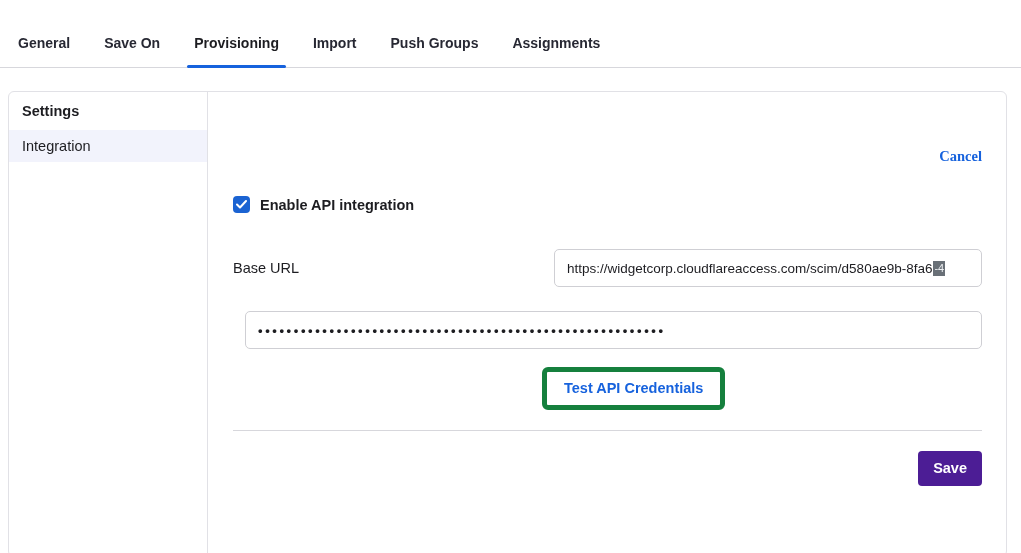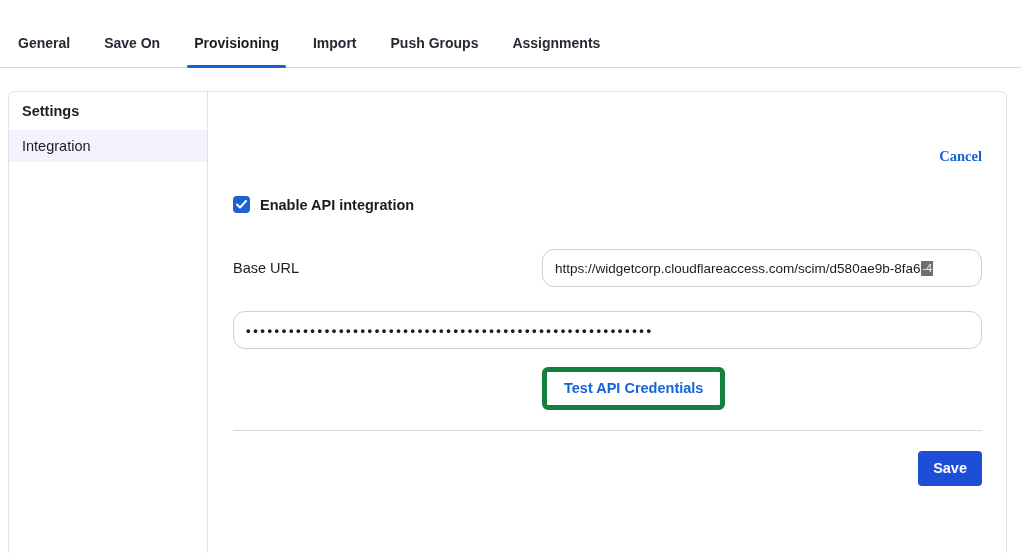--- a/index.html
+++ b/index.html
@@ -127,30 +127,31 @@
   .field-row.second { margin-top:24px; }
   .field-label {
     flex:0 0 309px;
     font-size:14.5px;
     color:#1d1d21;
   }
   .text-input {
     flex:1;
     height:38px;
     border:1px solid #cfcfd4;
-    border-radius:12px;
+    border-radius:5px;
     background:#fff;
     display:flex;
     align-items:center;
     padding:0 12px;
     font-size:13.5px;
     color:#1d1d21;
     white-space:nowrap;
     overflow:hidden;
     cursor:text;
+    margin-left:12px;
   }
   .sel-chunk {
     background:#697077;
     color:#eef1f4;
     font-size:11px;
     line-height:15px;
     padding:0 1px;
     margin-left:1px;
     flex-shrink:0;
   }
@@ -180,21 +181,21 @@
     height:1px;
     background:#d7d7dc;
     margin-top:20px;
   }
   .save-row {
     display:flex;
     justify-content:flex-end;
     margin-top:20px;
   }
   .save-btn {
-    background:#1d4ed8;
+    background:#4c1d95;
     color:#ffffff;
     border:none;
     font-family:"Liberation Sans", sans-serif;
     font-weight:700;
     font-size:14.5px;
     padding:9px 15px 10px 15px;
     border-radius:4px;
     cursor:pointer;
   }
 </style>

